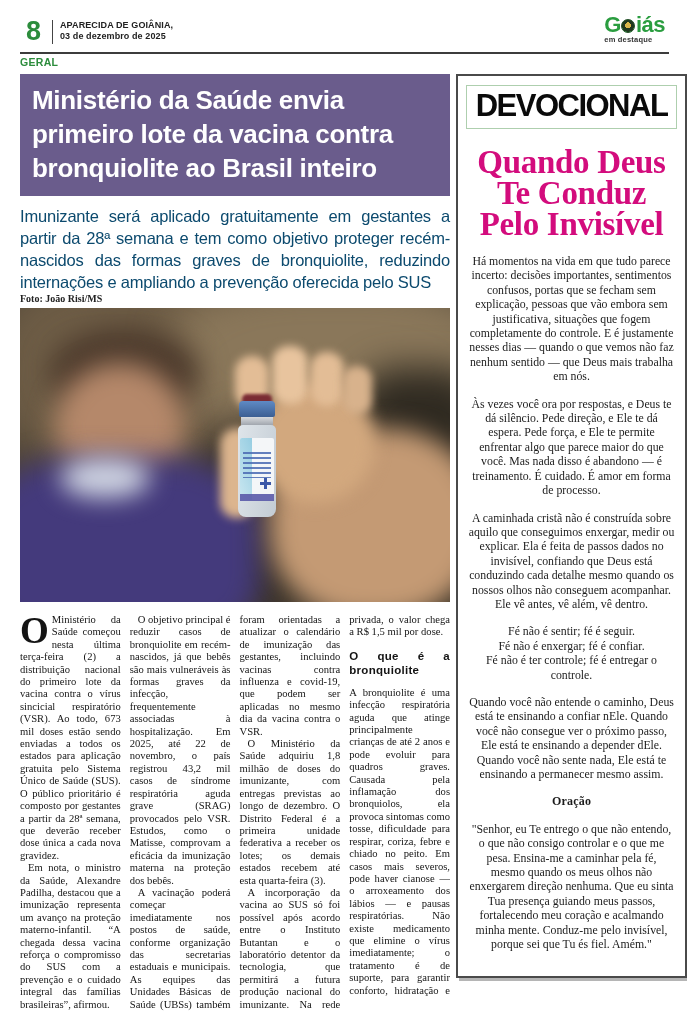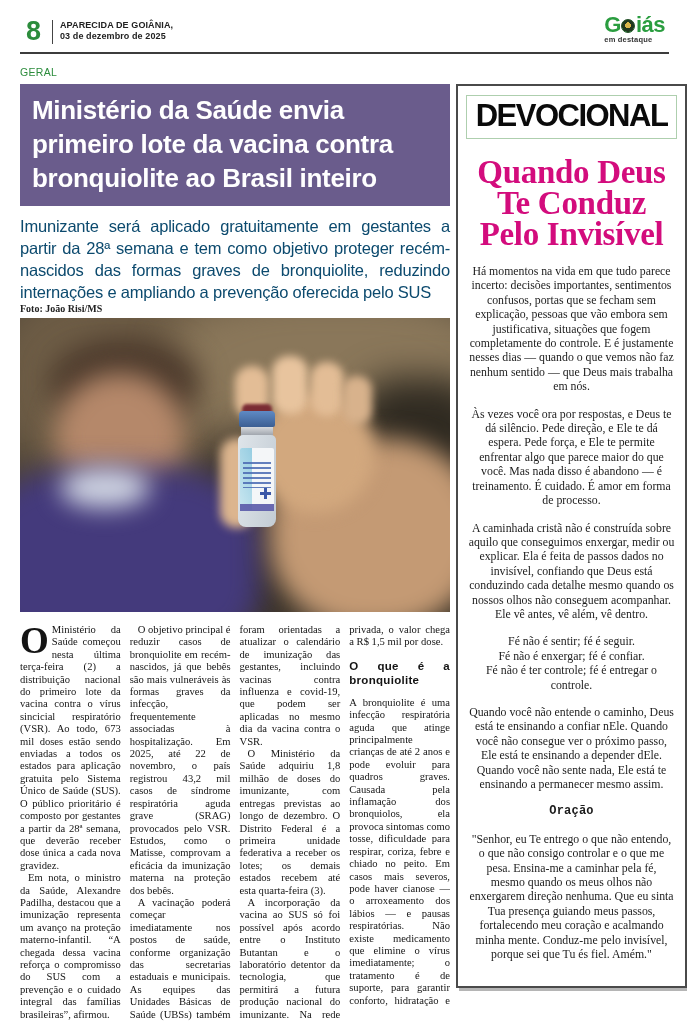--- a/index.html
+++ b/index.html
@@ -22,21 +22,21 @@
   }
   .logo { position:absolute; right:4px; top:-2px; text-align:left; line-height:18px; }
   .logo .big { font-size:22px; font-weight:bold; color:#2a9d3f; letter-spacing:-0.5px; }
   .logo .emblem {
     display:inline-block; width:14px; height:14px; border-radius:50%;
     background:radial-gradient(circle at 50% 45%, #d9b64b 0 34%, #20381f 35% 70%, #2a9d3f 71%);
     border:1.5px solid #1e4d24; vertical-align:-1px; margin:0 0.5px;
   }
   .logo .tagline { font-size:7.5px; font-weight:bold; color:#333; letter-spacing:0.2px; line-height:7px; }
   .mast-rule { height:2px; background:#3c3c3c; margin-top:2px; }
-  .section-label { margin-top:12px; font-size:10.5px; font-weight:normal; color:#2c8c3c; letter-spacing:0.3px; }
+  .section-label { margin-top:2px; font-size:10.5px; font-weight:bold; color:#2c8c3c; letter-spacing:0.3px; }
 
   
   .main { display:flex; gap:6px; margin-top:6px; align-items:flex-start; }
   .article-col { width:430px; flex:none; }
   .devotional-col { width:231px; flex:none; }
 
   
   .headline {
     background:#6a5c8c; color:#fff; padding:9px 12px 11px 12px;
     font-size:26px; line-height:34px; font-weight:bold; letter-spacing:-0.3px;
@@ -116,21 +116,21 @@
   }
   .devo-title {
     margin:18px 6px 14px 6px; text-align:center;
     font-family:"Liberation Serif", serif; font-weight:bold;
     font-size:33px; line-height:31px; color:#d30c7d; letter-spacing:-0.3px;
   }
   .devo-body { font-family:"Liberation Serif", serif; font-size:11.8px; line-height:14.4px; color:#1c1c1c; text-align:center; }
   .devo-body p { margin:0 2px 13px 2px; }
   .fe-block { margin:0 2px 13px 2px; }
   .fe-block span { display:block; }
-  .oracao-title { font-weight:bold; font-family:Liberation Mono, monospace; font-size:12px; margin:2px 0 12px 0; letter-spacing:0.2px; }
+  .oracao-title { font-weight:bold; font-family:Liberation Serif, serif; font-size:12px; margin:2px 0 12px 0; letter-spacing:0.2px; }
 </style>
 </head>
 <body>
 
 <div class="page">
 
   <div class="masthead">
     <div class="pageno">8</div>
     <div class="mast-divider"></div>
     <div class="dateline">

